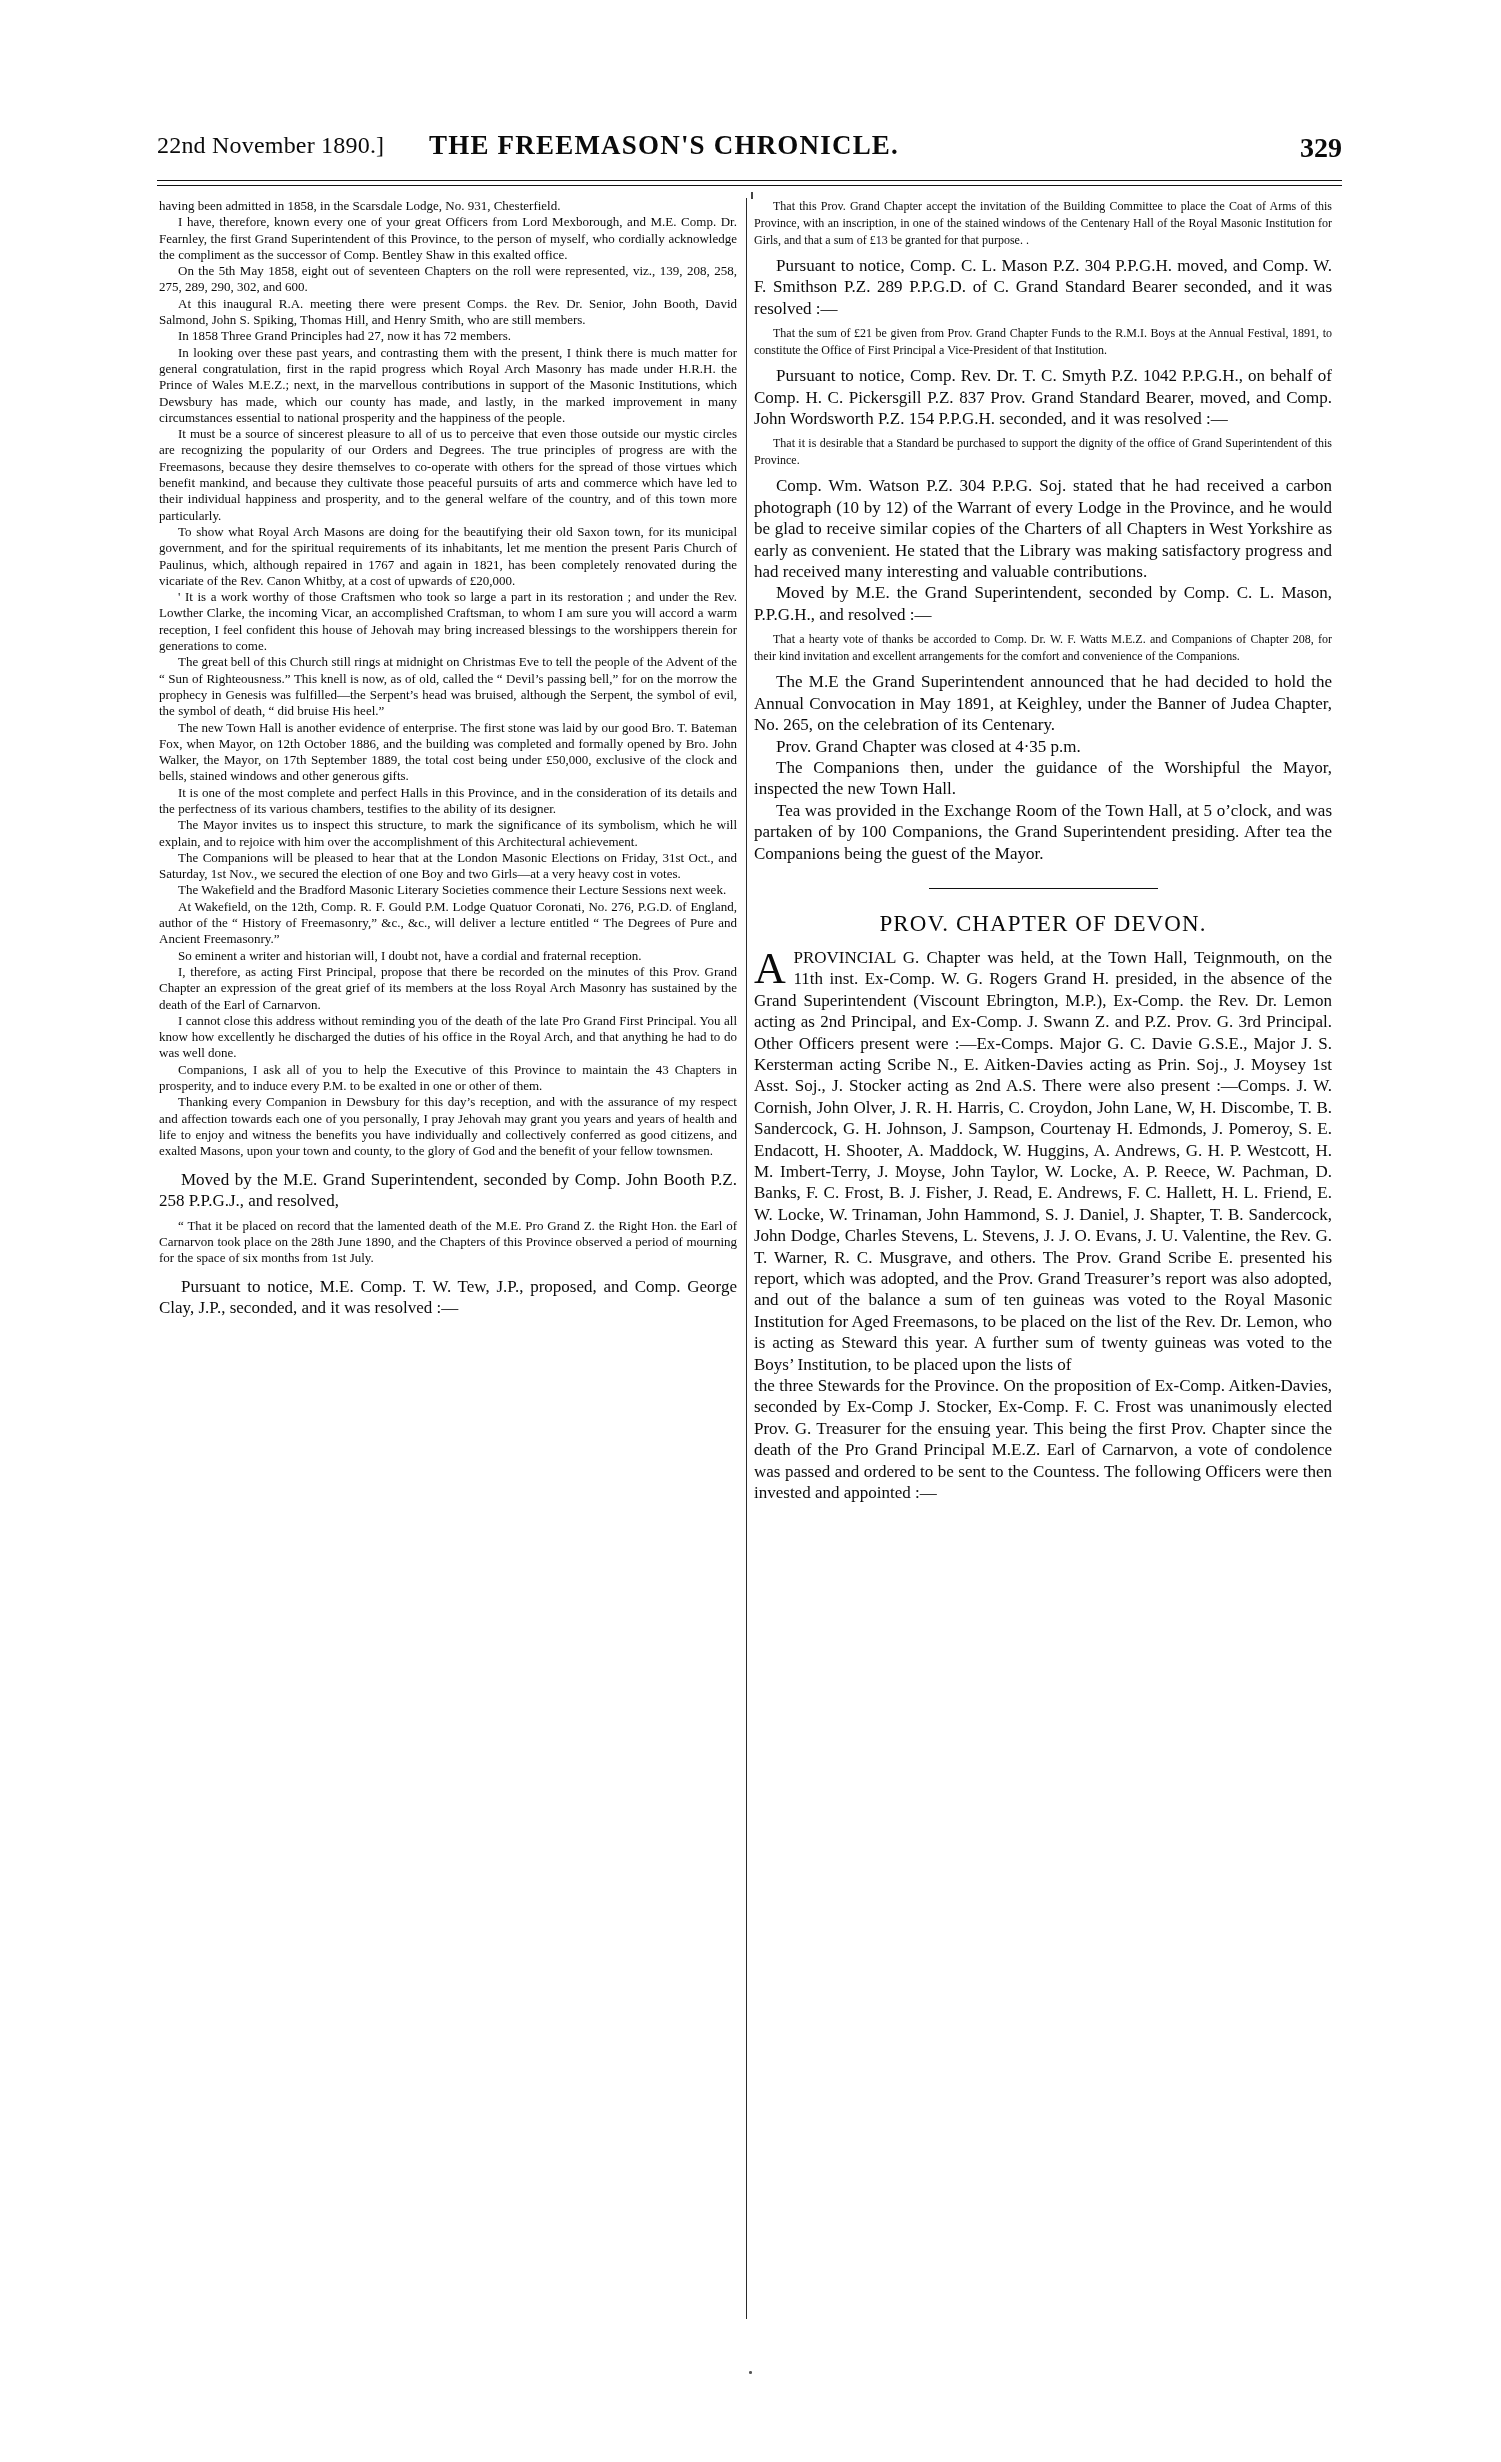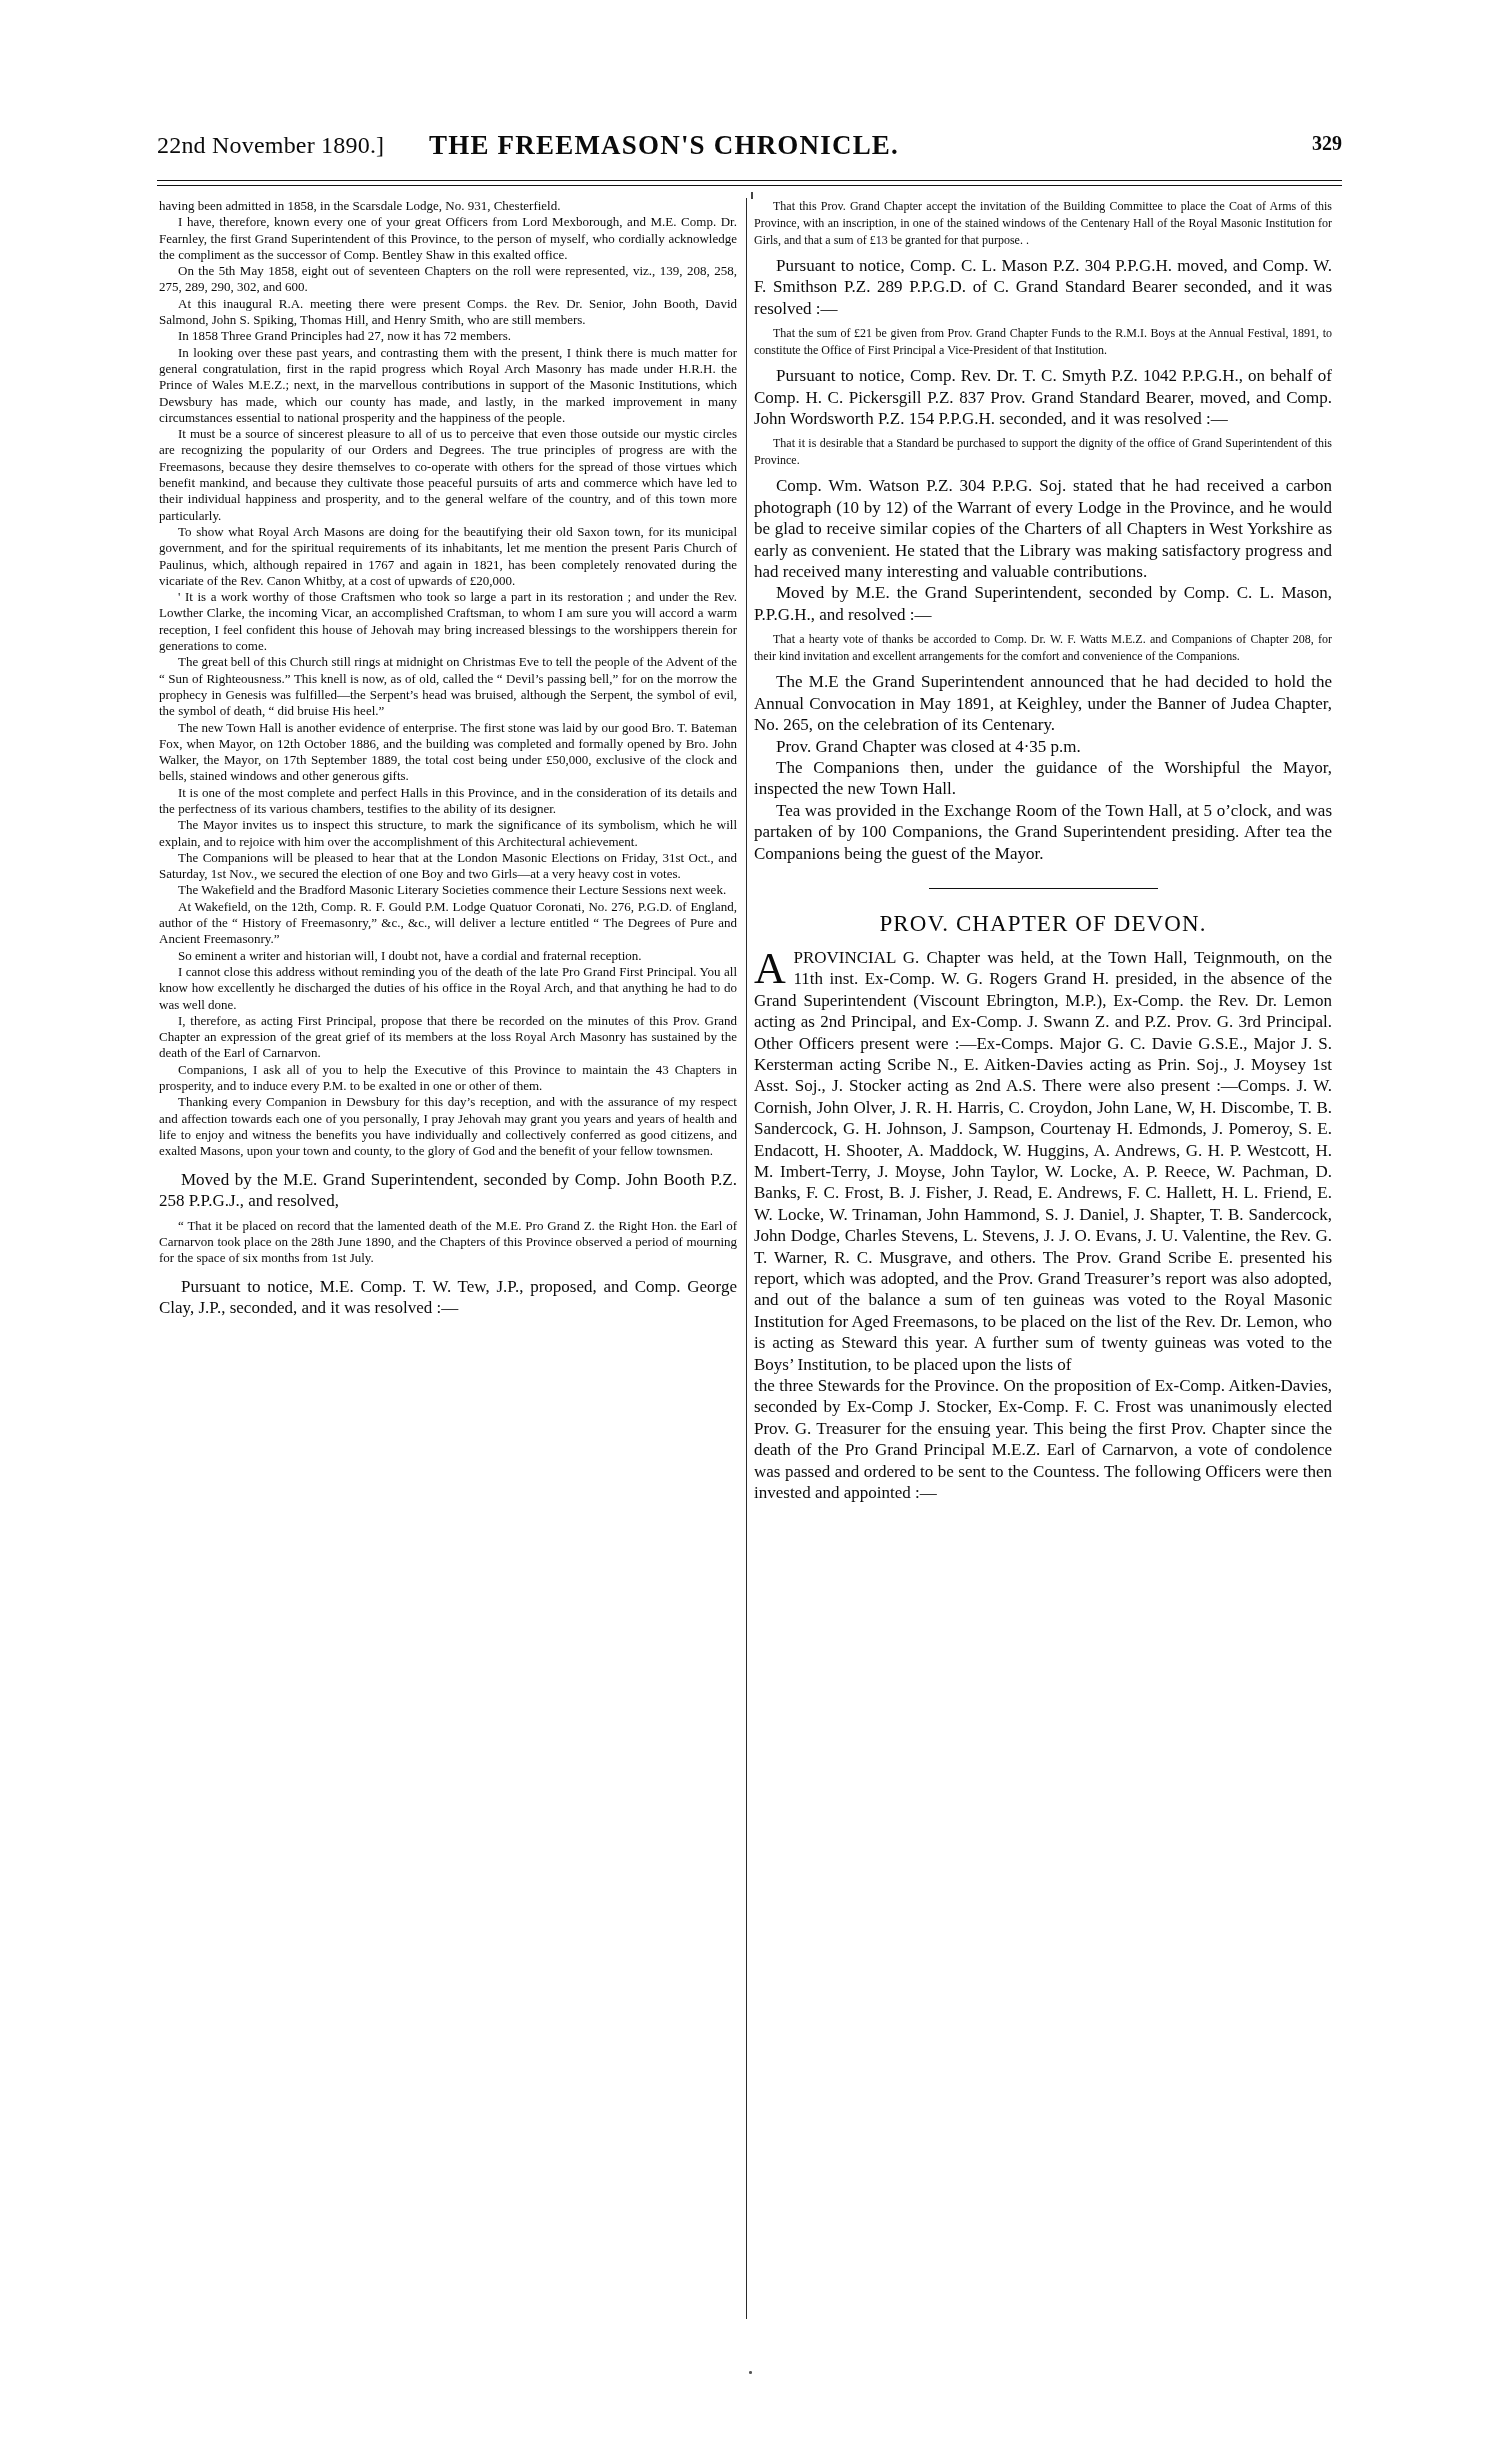--- a/index.html
+++ b/index.html
@@ -45,21 +45,21 @@
     top: 0px;
     font-size: 27px;
     font-weight: bold;
     letter-spacing: 1.2px;
     white-space: nowrap;
   }
   .masthead-page {
     position: absolute;
     right: 0;
     top: 1.7px;
-    font-size: 20px;
+    font-size: 28px;
     font-weight: bold;
     text-align: center;
   }
   .rule-top {
     position: absolute;
     left: 157px;
     top: 180px;
     width: 1185px;
     height: 0;
     border-top: 1.7px solid #111;
@@ -206,22 +206,22 @@
     <p class="sm">To show what Royal Arch Masons are doing for the beautifying their old Saxon town, for its municipal government, and for the spiritual requirements of its inhabitants, let me mention the present Paris Church of Paulinus, which, although repaired in 1767 and again in 1821, has been completely renovated during the vicariate of the Rev. Canon Whitby, at a cost of upwards of £20,000.</p>
     <p class="sm">' It is a work worthy of those Craftsmen who took so large a part in its restoration ; and under the Rev. Lowther Clarke, the incoming Vicar, an accomplished Craftsman, to whom I am sure you will accord a warm reception, I feel confident this house of Jehovah may bring increased blessings to the worshippers therein for generations to come.</p>
     <p class="sm">The great bell of this Church still rings at midnight on Christmas Eve to tell the people of the Advent of the “ Sun of Righteousness.” This knell is now, as of old, called the “ Devil’s passing bell,” for on the morrow the prophecy in Genesis was fulfilled—the Serpent’s head was bruised, although the Serpent, the symbol of evil, the symbol of death, “ did bruise His heel.”</p>
     <p class="sm">The new Town Hall is another evidence of enterprise. The first stone was laid by our good Bro. T. Bateman Fox, when Mayor, on 12th October 1886, and the building was completed and formally opened by Bro. John Walker, the Mayor, on 17th September 1889, the total cost being under £50,000, exclusive of the clock and bells, stained windows and other generous gifts.</p>
     <p class="sm">It is one of the most complete and perfect Halls in this Province, and in the consideration of its details and the perfectness of its various chambers, testifies to the ability of its designer.</p>
     <p class="sm">The Mayor invites us to inspect this structure, to mark the significance of its symbolism, which he will explain, and to rejoice with him over the accomplishment of this Architectural achievement.</p>
     <p class="sm">The Companions will be pleased to hear that at the London Masonic Elections on Friday, 31st Oct., and Saturday, 1st Nov., we secured the election of one Boy and two Girls—at a very heavy cost in votes.</p>
     <p class="sm">The Wakefield and the Bradford Masonic Literary Societies commence their Lecture Sessions next week.</p>
     <p class="sm">At Wakefield, on the 12th, Comp. R. F. Gould P.M. Lodge Quatuor Coronati, No. 276, P.G.D. of England, author of the “ History of Freemasonry,” &amp;c., &amp;c., will deliver a lecture entitled “ The Degrees of Pure and Ancient Freemasonry.”</p>
     <p class="sm">So eminent a writer and historian will, I doubt not, have a cordial and fraternal reception.</p>
+    <p class="sm">I, therefore, as acting First Principal, propose that there be recorded on the minutes of this Prov. Grand Chapter an expression of the great grief of its members at the loss Royal Arch Masonry has sustained by the death of the Earl of Carnarvon.</p>
     <p class="sm">I cannot close this address without reminding you of the death of the late Pro Grand First Principal. You all know how excellently he discharged the duties of his office in the Royal Arch, and that anything he had to do was well done.</p>
-    <p class="sm">I, therefore, as acting First Principal, propose that there be recorded on the minutes of this Prov. Grand Chapter an expression of the great grief of its members at the loss Royal Arch Masonry has sustained by the death of the Earl of Carnarvon.</p>
     <p class="sm">Companions, I ask all of you to help the Executive of this Province to maintain the 43 Chapters in prosperity, and to induce every P.M. to be exalted in one or other of them.</p>
     <p class="sm">Thanking every Companion in Dewsbury for this day’s reception, and with the assurance of my respect and affection towards each one of you personally, I pray Jehovah may grant you years and years of health and life to enjoy and witness the benefits you have individually and collectively conferred as good citizens, and exalted Masons, upon your town and county, to the glory of God and the benefit of your fellow townsmen.</p>
 
     <div class="gap-md"></div>
     <p class="lg">Moved by the M.E. Grand Superintendent, seconded by Comp. John Booth P.Z. 258 P.P.G.J., and resolved,</p>
     <div class="gap-sm"></div>
     <p class="sm">“ That it be placed on record that the lamented death of the M.E. Pro Grand Z. the Right Hon. the Earl of Carnarvon took place on the 28th June 1890, and the Chapters of this Province observed a period of mourning for the space of six months from 1st July.</p>
     <div class="gap-md"></div>
     <p class="lg">Pursuant to notice, M.E. Comp. T. W. Tew, J.P., proposed, and Comp. George Clay, J.P., seconded, and it was resolved :—</p>
 

